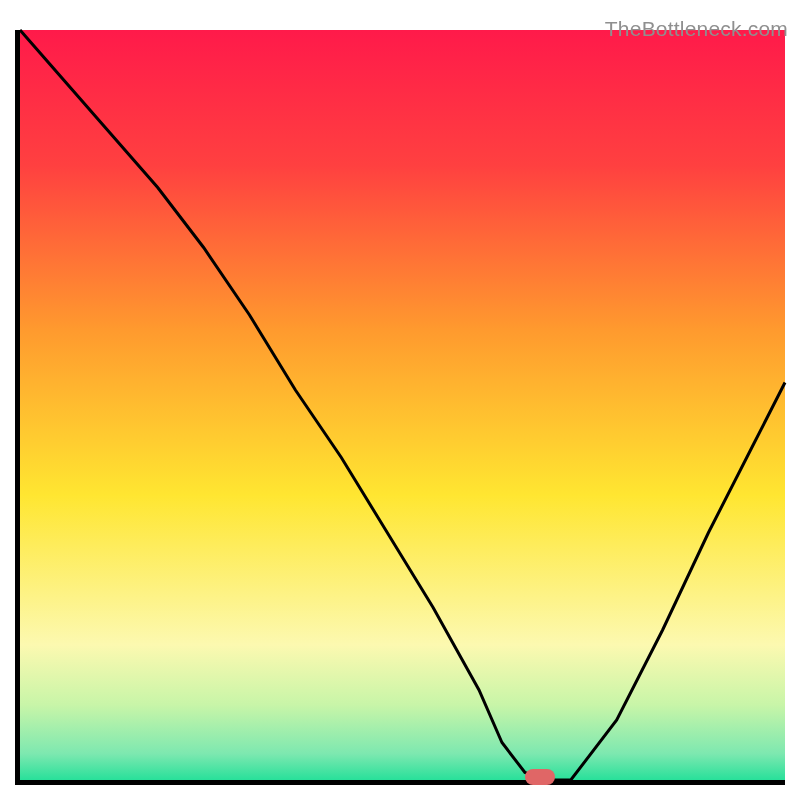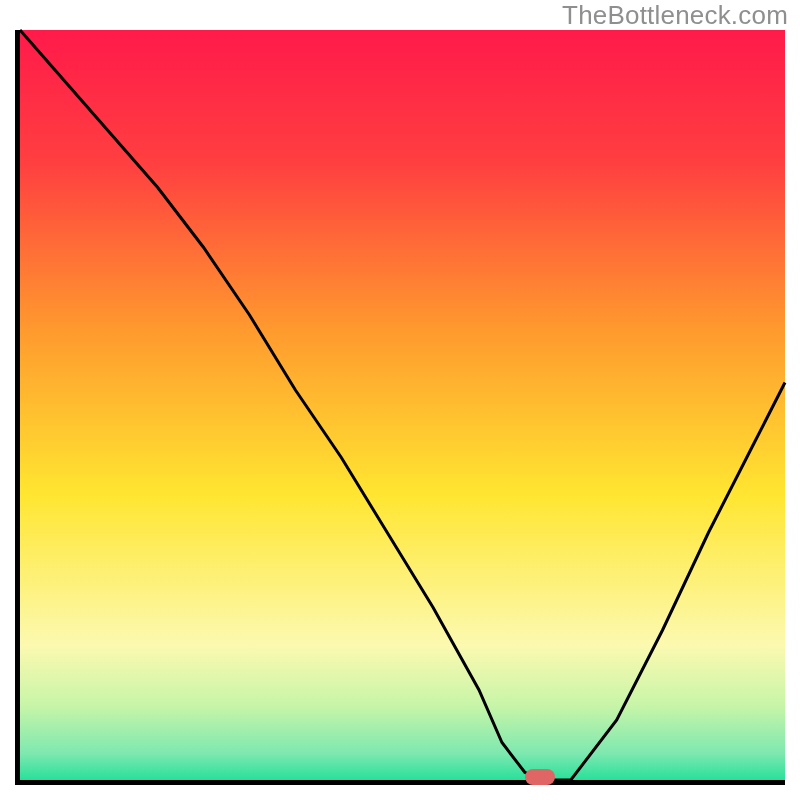--- a/index.html
+++ b/index.html
@@ -11,24 +11,24 @@
     background: #fff;
     font-family: Arial, Helvetica, sans-serif;
   }
   .stage {
     position: relative;
     width: 800px;
     height: 800px;
   }
   .watermark {
     position: absolute;
-    top: 0;
+    top: 17px;
     right: 12px;
     color: #8f8f8f;
-    font-size: 26px;
+    font-size: 21px;
     font-weight: 400;
     letter-spacing: 0.2px;
     z-index: 10;
   }
   .plot-frame {
     position: absolute;
     left: 15px;
     top: 30px;
     width: 770px;
     height: 755px;

